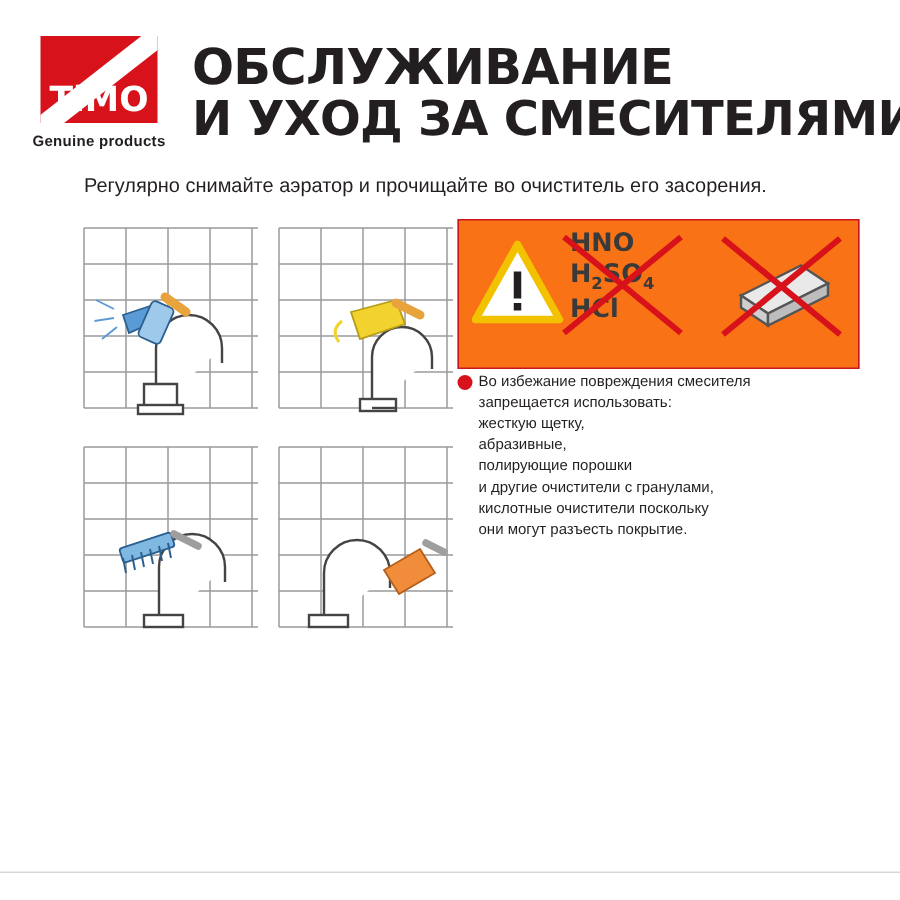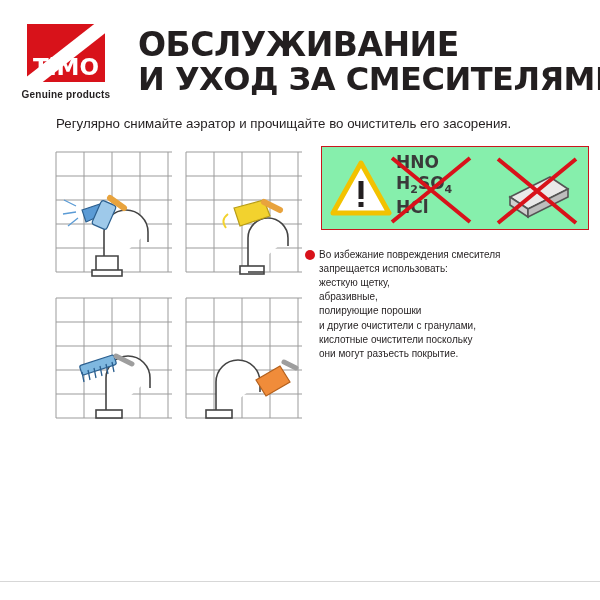--- a/index.html
+++ b/index.html
@@ -14,21 +14,21 @@
     color: #231f20;
     overflow: hidden;
     position: relative;
   }
 
   
   .header {
     display: flex;
     align-items: flex-start;
     padding: 24px 14px 0 18px;
-    gap: 24px;
+    gap: 14px;
   }
   .logo-block {
     width: 96px;
     flex: 0 0 96px;
     text-align: center;
   }
   .logo-mark {
     width: 78px;
     height: 58px;
     margin: 0 auto;
@@ -110,24 +110,23 @@
     left: 305px;
     top: 0;
     width: 280px;
   }
 
   
   .warn-box {
     border: 1px solid #c9161d;
     box-sizing: border-box;
     width: 268px;
-    height: 84px;
+    height: 100px;
     position: relative;
-    background: #86efac;
-    margin-left: 16px;
+    background: #f97316;
   }
   .chem {
     position: absolute;
     left: 74px;
     top: 5px;
     font-family: "DejaVu Sans", sans-serif;
     font-size: 17px;
     font-weight: bold;
     color: #3a3a3a;
     line-height: 1.25;

